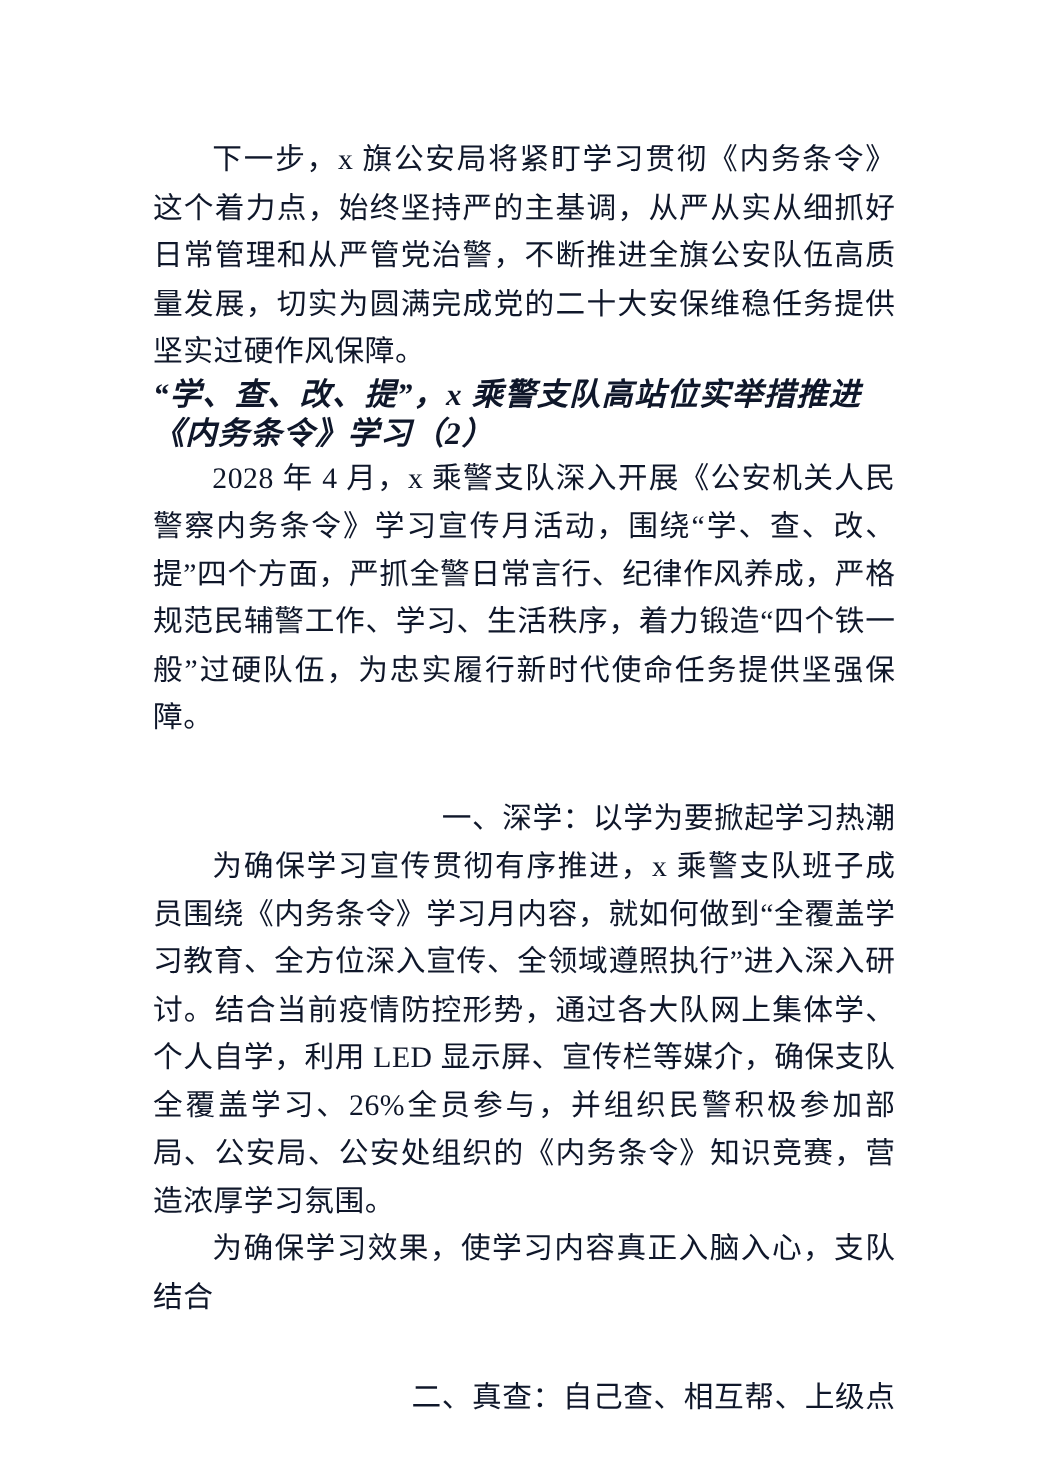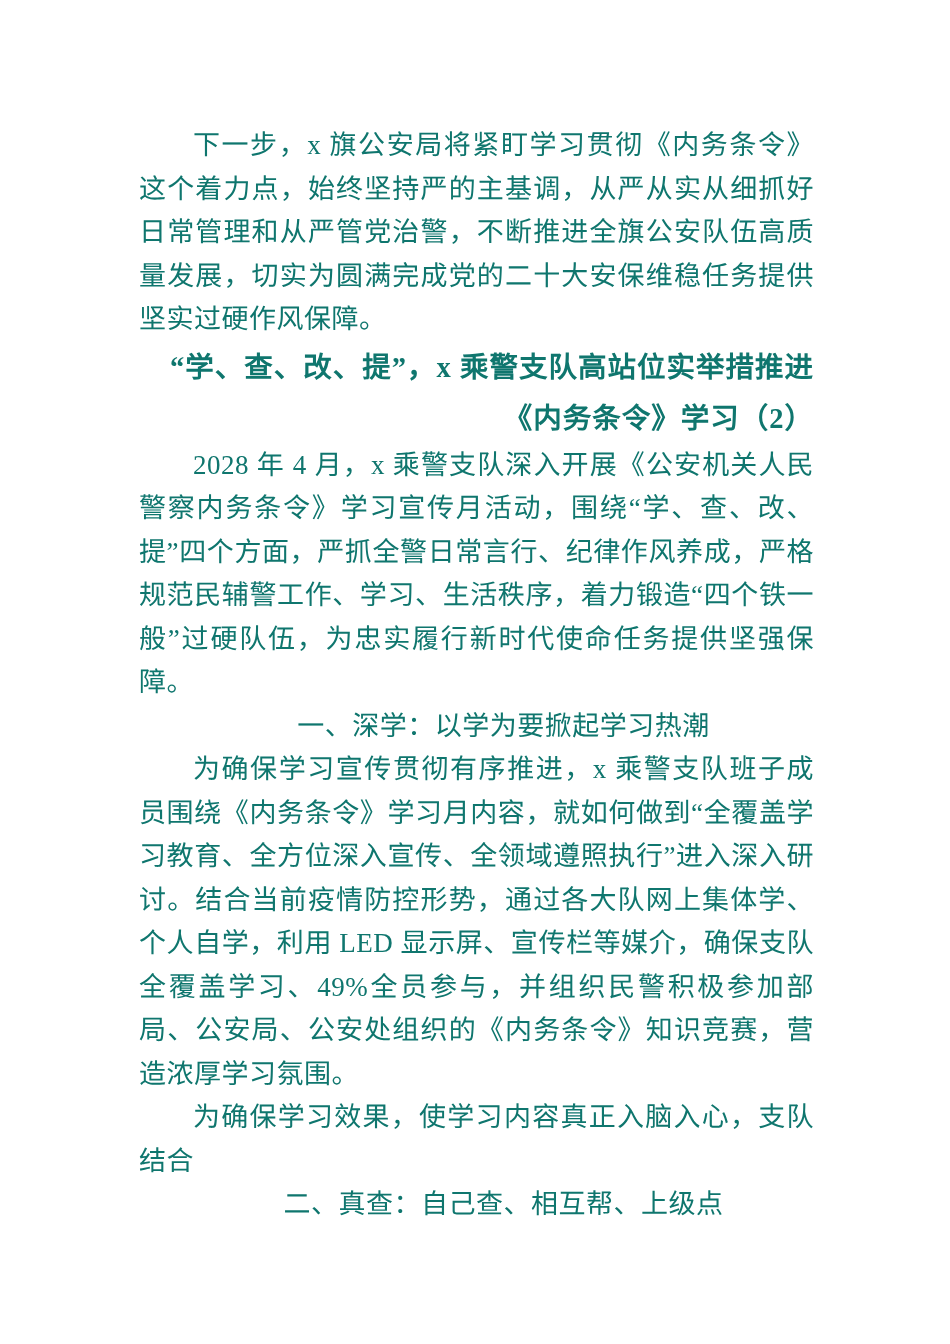--- a/index.html
+++ b/index.html
@@ -8,59 +8,61 @@
     padding: 0;
     background: #ffffff;
   }
   .page {
     position: relative;
     width: 950px;
     height: 1344px;
     box-sizing: border-box;
     padding: 124px 136px 0 139px;
     background: #ffffff;
-    color: #0f766e;
+    color: #0f172a;
     font-family: "Liberation Serif", "DejaVu Serif", serif;
     overflow: hidden;
   }
   .block {
     margin: 0;
     padding: 0;
   }
   .para, .subhead {
     font-size: 27px;
     line-height: 43.5px;
     text-indent: 2em;
     text-align: justify;
     text-justify: inter-ideograph;
     text-justify: inter-character;
     letter-spacing: 0.5px;
   }
   .subhead {
-    text-align: center;
+    text-align: right;
+    margin-top: 48px;
   }
   .heading {
     font-size: 28.5px;
-    line-height: 51px;
+    line-height: 36px;
     font-weight: bold;
-    text-align: right;
+    text-align: left;
     text-indent: 0;
     letter-spacing: 1px;
+    font-style: italic;
   }
 </style>
 </head>
 <body>
 
 <div class="page">
   <p class="block para">下一步，x 旗公安局将紧盯学习贯彻《内务条令》这个着力点，始终坚持严的主基调，从严从实从细抓好日常管理和从严管党治警，不断推进全旗公安队伍高质量发展，切实为圆满完成党的二十大安保维稳任务提供坚实过硬作风保障。</p>
 
   <p class="block heading">“学、查、改、提”，x 乘警支队高站位实举措推进《内务条令》学习（2）</p>
 
   <p class="block para">2028 年 4 月，x 乘警支队深入开展《公安机关人民警察内务条令》学习宣传月活动，围绕“学、查、改、提”四个方面，严抓全警日常言行、纪律作风养成，严格规范民辅警工作、学习、生活秩序，着力锻造“四个铁一般”过硬队伍，为忠实履行新时代使命任务提供坚强保障。</p>
 
   <p class="block subhead">一、深学：以学为要掀起学习热潮</p>
 
-  <p class="block para">为确保学习宣传贯彻有序推进，x 乘警支队班子成员围绕《内务条令》学习月内容，就如何做到“全覆盖学习教育、全方位深入宣传、全领域遵照执行”进入深入研讨。结合当前疫情防控形势，通过各大队网上集体学、个人自学，利用 LED 显示屏、宣传栏等媒介，确保支队全覆盖学习、49%全员参与，并组织民警积极参加部局、公安局、公安处组织的《内务条令》知识竞赛，营造浓厚学习氛围。</p>
+  <p class="block para">为确保学习宣传贯彻有序推进，x 乘警支队班子成员围绕《内务条令》学习月内容，就如何做到“全覆盖学习教育、全方位深入宣传、全领域遵照执行”进入深入研讨。结合当前疫情防控形势，通过各大队网上集体学、个人自学，利用 LED 显示屏、宣传栏等媒介，确保支队全覆盖学习、26%全员参与，并组织民警积极参加部局、公安局、公安处组织的《内务条令》知识竞赛，营造浓厚学习氛围。</p>
 
   <p class="block para">为确保学习效果，使学习内容真正入脑入心，支队结合</p>
 
   <p class="block subhead">二、真查：自己查、相互帮、上级点</p>
 </div>
 
 </body></html>

